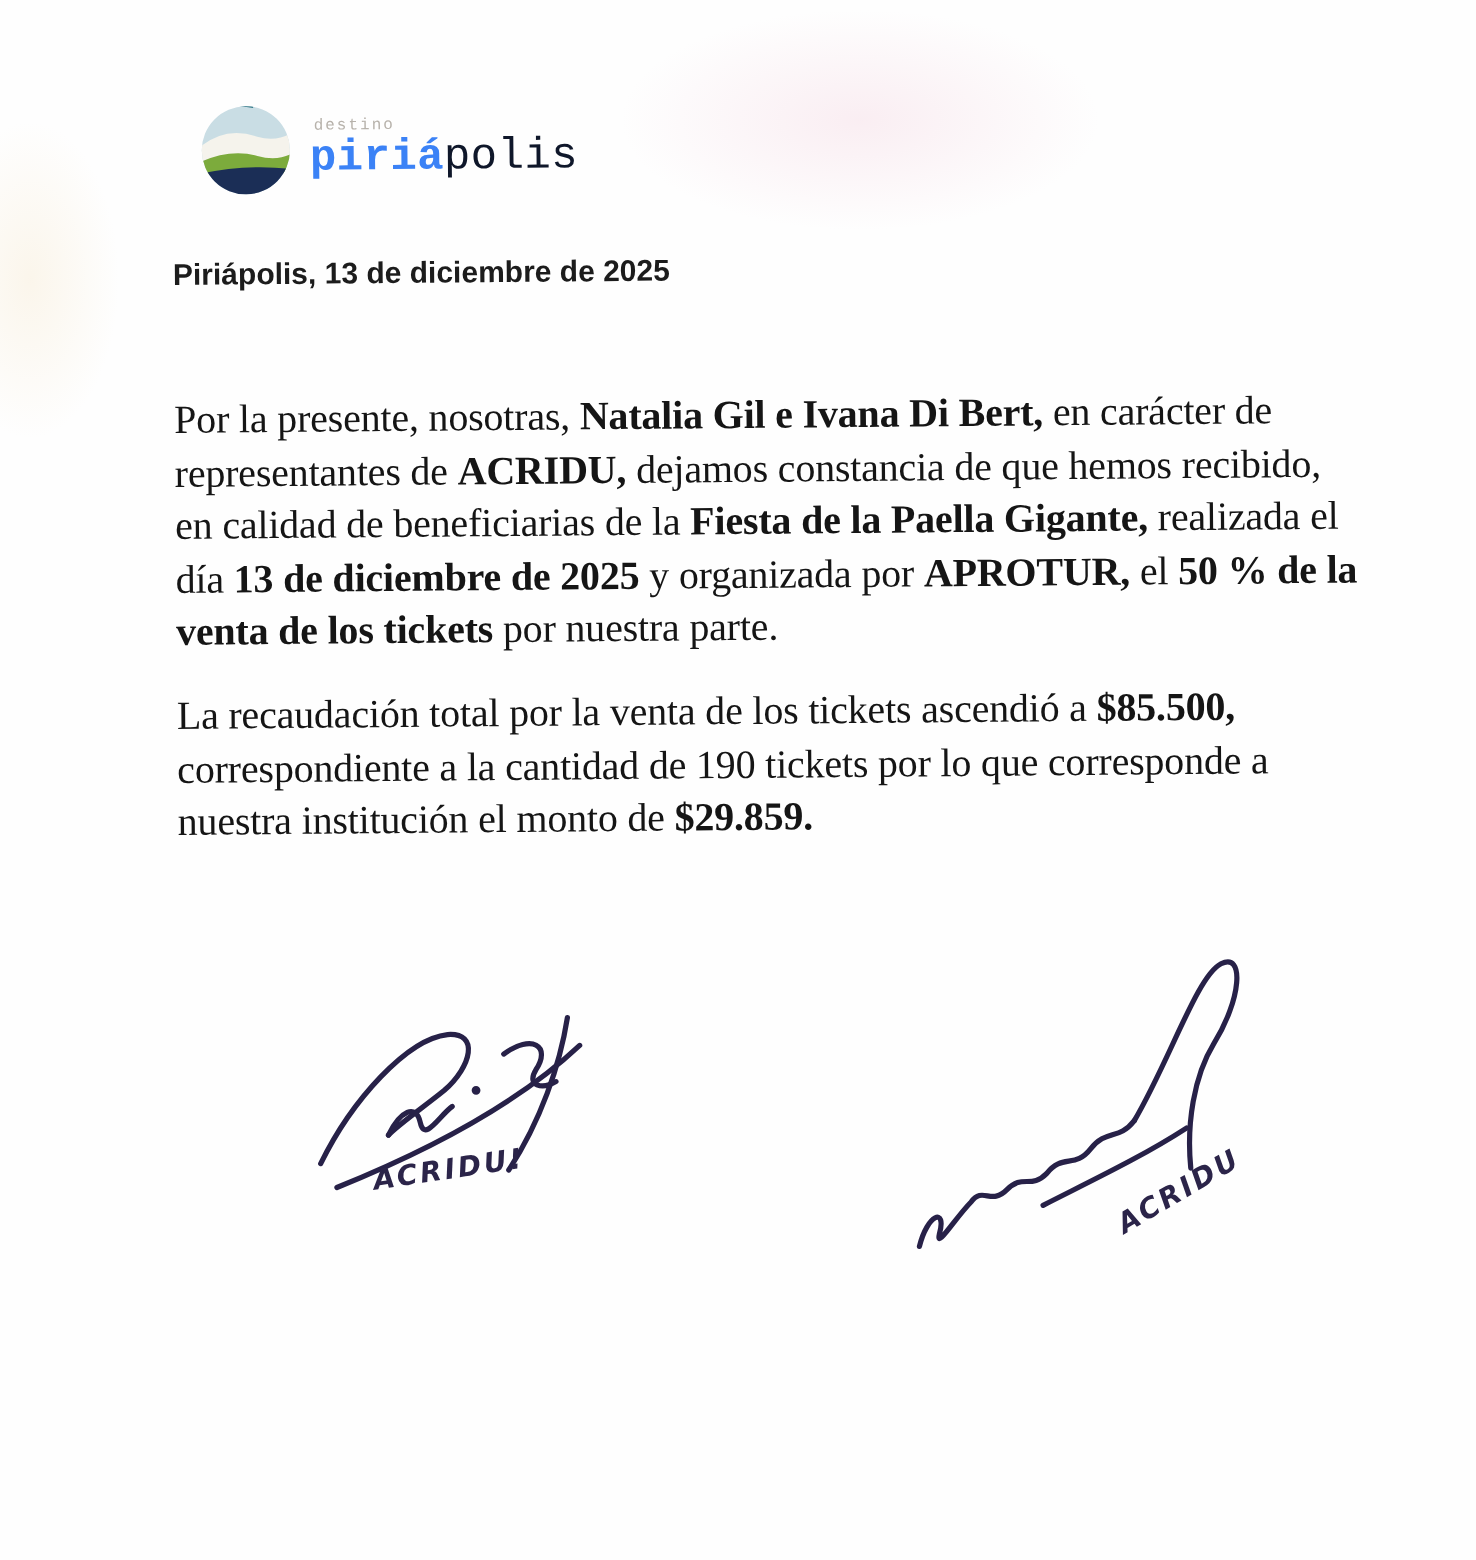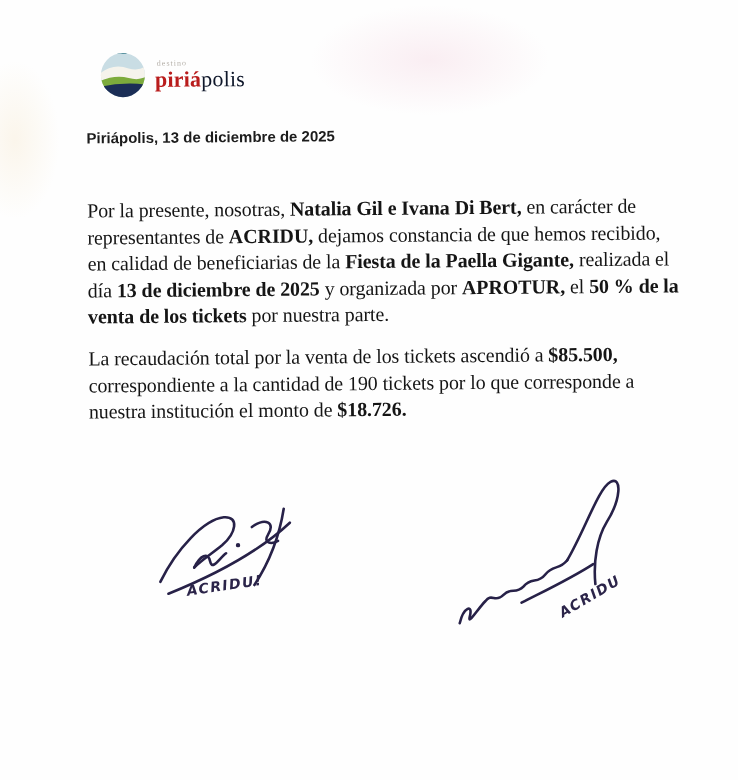--- a/index.html
+++ b/index.html
@@ -25,26 +25,26 @@
     background: radial-gradient(ellipse at center, rgba(245,230,200,0.35), rgba(255,255,255,0) 70%);
   }
   .content {
     position: absolute; inset: 0;
     transform: rotate(-0.5deg);
     transform-origin: 50% 40%;
   }
   
   .logo { position: absolute; left: 102px; top: 50px; display: flex; align-items: center; }
   .logo-emblem { width: 46px; height: 46px; display: block; }
-  .logo-text { margin-left: 9px; line-height: 1; font-family: Liberation Serif, serif; }
+  .logo-text { margin-left: 9px; line-height: 1; font-family: Liberation Mono, monospace; }
   .logo-tagline {
     display: block; font-size: 8px; color: #b7b2ab; letter-spacing: 1px; margin: 0 0 1px 2px;
   }
   .logo-brand { font-size: 22px; letter-spacing: 0.2px; }
-  .logo-brand .strong { color: #b91c1c; font-weight: bold; }
+  .logo-brand .strong { color: #3b82f6; font-weight: bold; }
   .logo-brand .light  { color: #0f172a; font-weight: normal; }
   
   .dateline {
     position: absolute; left: 88px; top: 127px; margin: 0;
     font-family: "Liberation Sans", sans-serif;
     font-size: 15px; font-weight: bold; color: #1c1c1c;
   }
   .body-para {
     position: absolute; left: 88px; width: 592px; margin: 0;
     font-size: 20px; line-height: 26.5px; color: #151515;
@@ -96,21 +96,21 @@
       <div class="logo-text">
         <span class="logo-tagline">destino</span>
         <span class="logo-brand"><span class="strong">piriá</span><span class="light">polis</span></span>
       </div>
     </div>
 
     <p class="dateline">Piriápolis, 13 de diciembre de 2025</p>
 
     <p class="body-para para-1"><span>Por la presente, nosotras, </span><span class="b">Natalia Gil e Ivana Di Bert,</span><span> en carácter de representantes de </span><span class="b">ACRIDU,</span><span> dejamos constancia de que hemos recibido, en calidad de beneficiarias de la </span><span class="b">Fiesta de la Paella Gigante,</span><span> realizada el día </span><span class="b">13 de diciembre de 2025</span><span> y organizada por </span><span class="b">APROTUR,</span><span> el </span><span class="b">50 % de la venta de los tickets</span><span> por nuestra parte.</span></p>
 
-    <p class="body-para para-2"><span>La recaudación total por la venta de los tickets ascendió a </span><span class="b">$85.500,</span><span> correspondiente a la cantidad de 190 tickets por lo que corresponde a nuestra institución el monto de </span><span class="b">$18.726.</span></p>
+    <p class="body-para para-2"><span>La recaudación total por la venta de los tickets ascendió a </span><span class="b">$85.500,</span><span> correspondiente a la cantidad de 190 tickets por lo que corresponde a nuestra institución el monto de </span><span class="b">$29.859.</span></p>
 
     <div class="sig sig-left">
       <svg width="200" height="135" viewBox="0 0 200 135">
         <path class="ink" d="M20,92 C36,60 64,30 84,28 C100,27 96,44 82,56 C72,64 60,72 54,78"></path>
         <path class="ink" d="M54,78 C60,66 68,62 70,72 C72,82 80,68 86,64"></path>
         <circle cx="98" cy="56" r="2.2" fill="#272148"></circle>
         <path class="ink" d="M112,38 C126,28 136,34 128,46 C123,54 131,56 138,52"></path>
         <path class="ink" d="M144,20 C140,44 130,72 114,96"></path>
         <path class="ink" d="M150,34 C124,58 84,82 28,104"></path>
       </svg>

